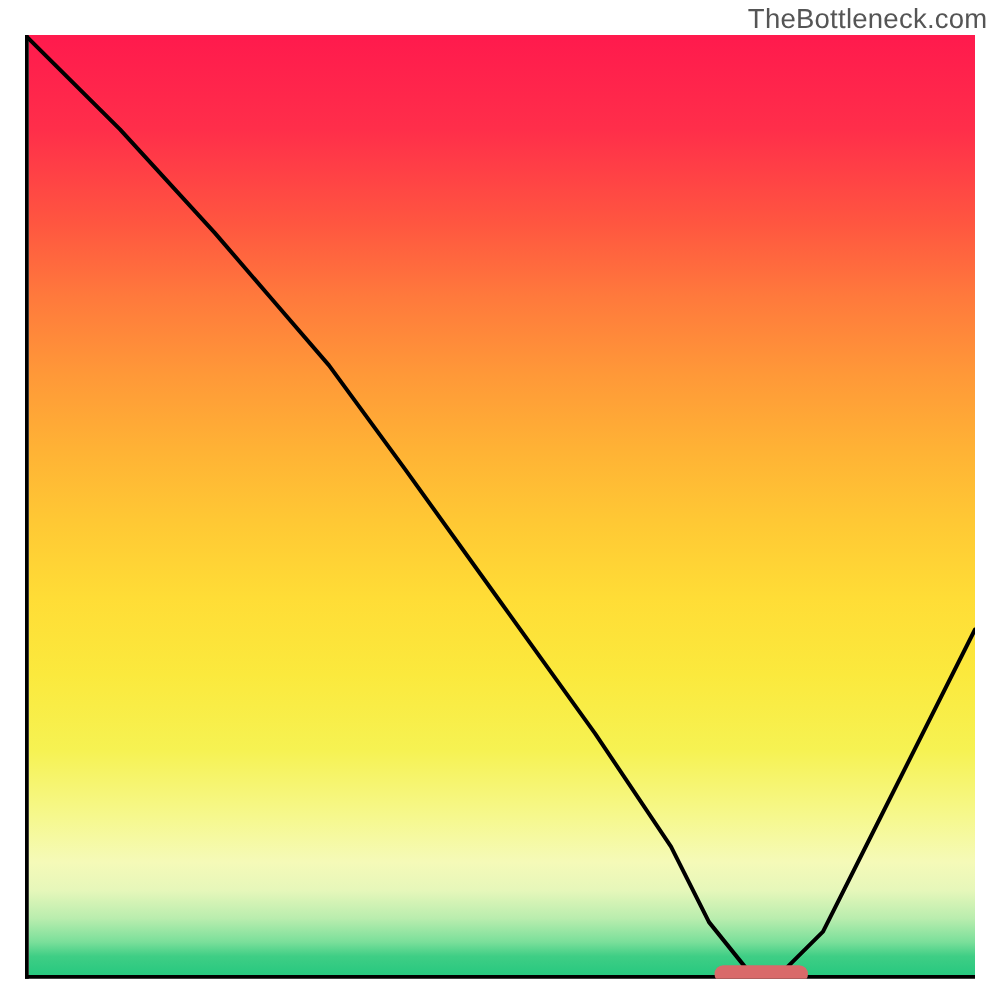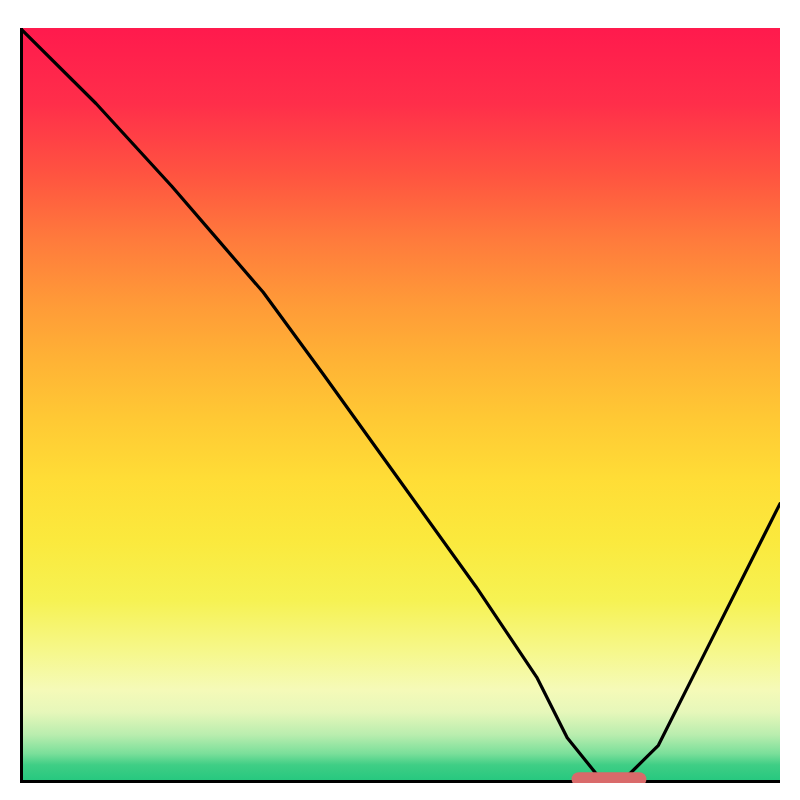--- a/index.html
+++ b/index.html
@@ -69,20 +69,21 @@
     width: 760px;
     height: 755px;
     z-index: 4;
   }
 </style>
 </head>
 <body>
 
 <div class="chart-container">
 
+  <div class="watermark">TheBottleneck.com</div>
 
   <div class="plot-area"></div>
 
   <svg class="curve-svg" viewBox="0 0 760 755" preserveAspectRatio="none">
     <path id="curve-path" fill="none" stroke="#000000" stroke-width="3.2" stroke-linecap="round" stroke-linejoin="round" d="M0.0 0.0 L76.0 75.5 L152.0 158.5 L197.6 211.4 L243.2 264.3 L304.0 347.3 L380.0 453.0 L456.0 558.7 L516.8 649.3 L547.2 709.7 L577.6 747.5 L608.0 747.5 L638.4 717.3 L684.0 626.6 L760.0 475.6"></path>
   </svg>
 
   <svg class="marker-svg" viewBox="0 0 760 755" preserveAspectRatio="none">
     <line id="marker-line" stroke-linecap="round" x1="558.6" x2="619.4" y1="751.2" y2="751.2" stroke="#d96a6a" stroke-width="14"></line>
   </svg>

